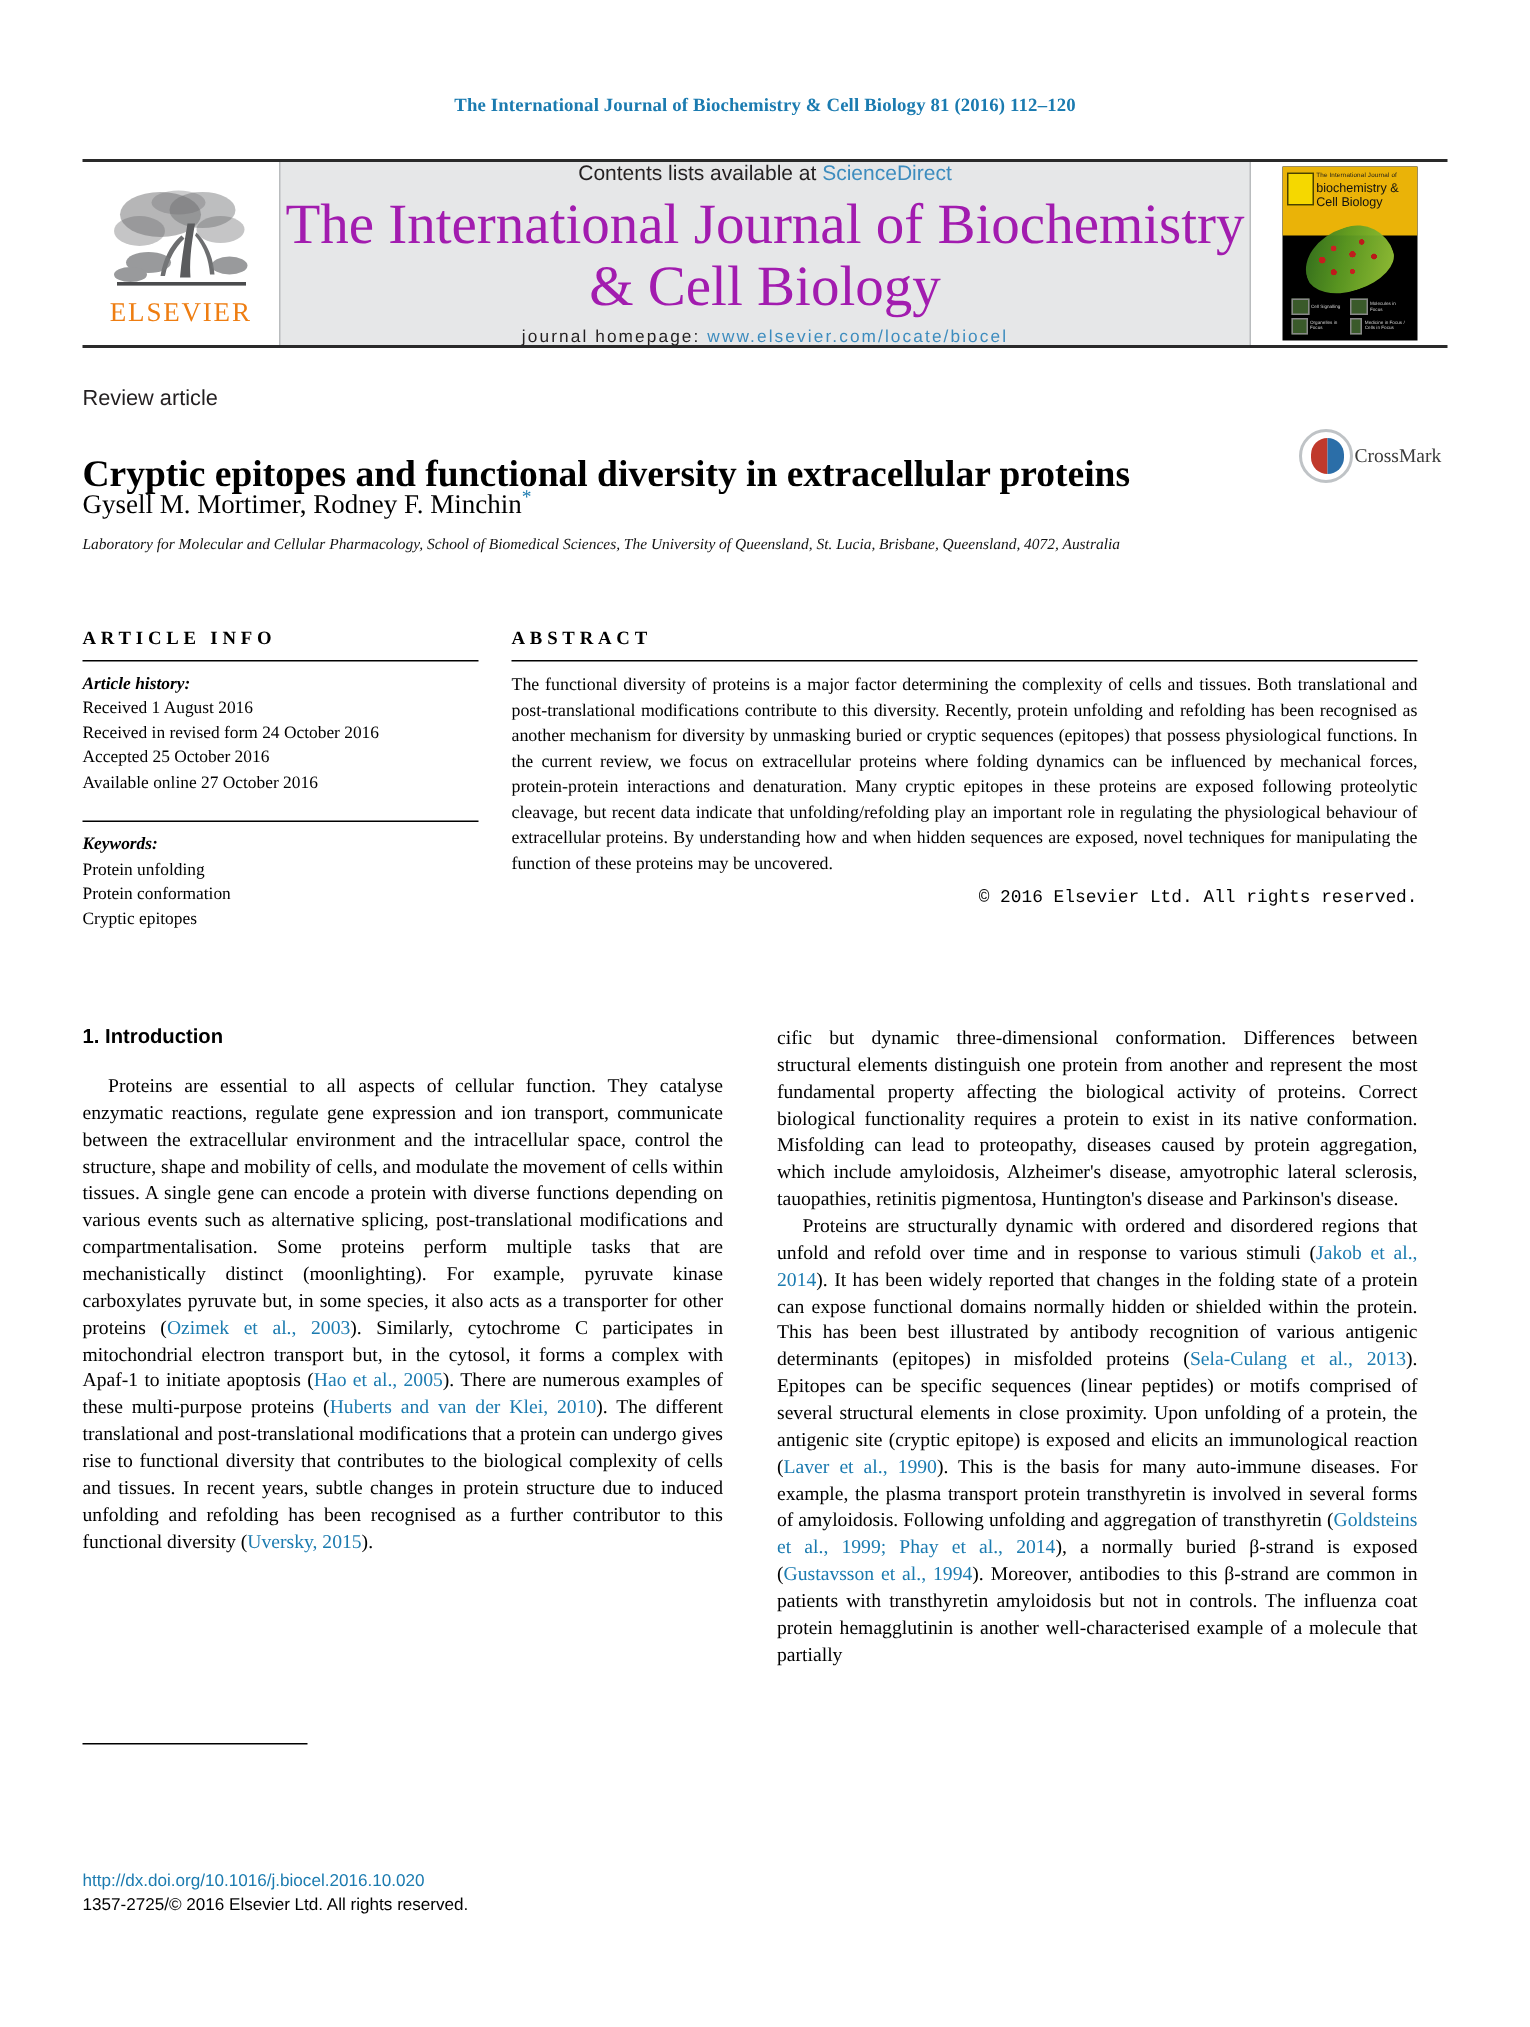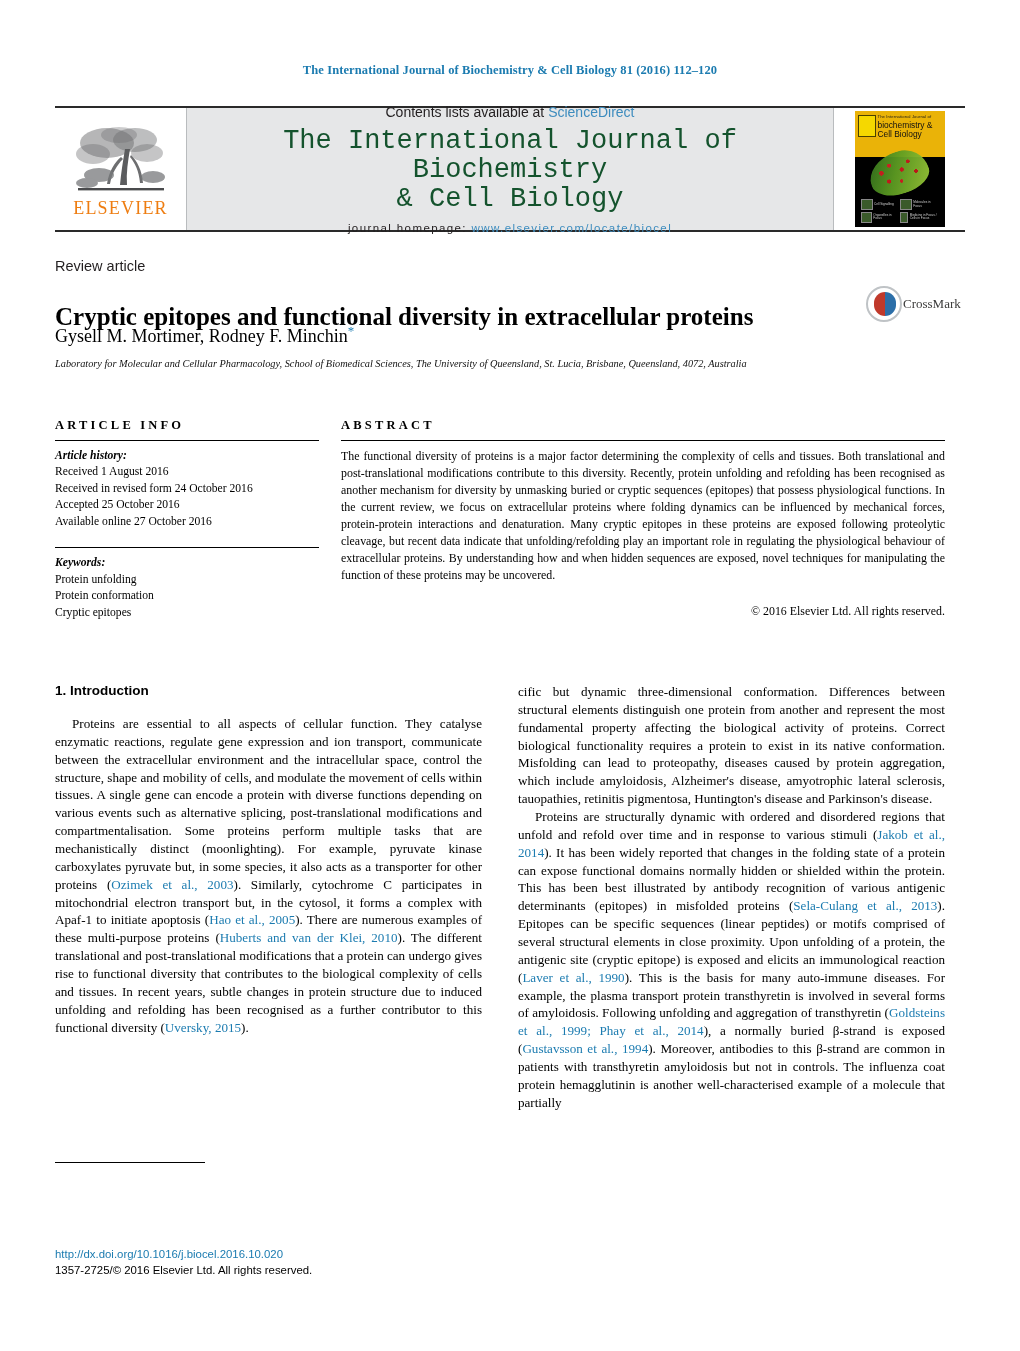--- a/index.html
+++ b/index.html
@@ -88,25 +88,25 @@
   .contents-line {
     font-family: "Liberation Sans", sans-serif;
     font-size: 14px;
     color: #231f20;
     margin-bottom: 7px;
   }
   .contents-line .sd {
     color: #3d8cbe;
   }
   .journal-title {
-    font-family: Liberation Mono, monospace;
-    font-size: 27px;
+    font-family: Liberation Serif, serif;
+    font-size: 38px;
     line-height: 1.07;
     text-align: center;
-    color: #14532d;
+    color: #a21caf;
     margin-bottom: 8px;
   }
   .homepage-line {
     font-family: "Liberation Sans", sans-serif;
     font-size: 11.5px;
     letter-spacing: 1.4px;
     color: #231f20;
   }
   .homepage-line .url {
     color: #3d8cbe;
@@ -329,24 +329,24 @@
 
   .abs-text {
     font-family: "Liberation Serif", serif;
     font-size: 11.9px;
     line-height: 1.43;
     text-align: justify;
     color: #000;
     margin: 0;
   }
   .abs-copy {
-    font-family: Liberation Serif, serif;
+    font-family: Liberation Mono, monospace;
     font-size: 11.9px;
     text-align: right;
-    margin-top: 20px;
+    margin-top: 7px;
     color: #000;
   }
 
   
   .body-wrap {
     position: absolute;
     top: 683px;
     left: 55px;
     width: 890px;
     display: flex;

